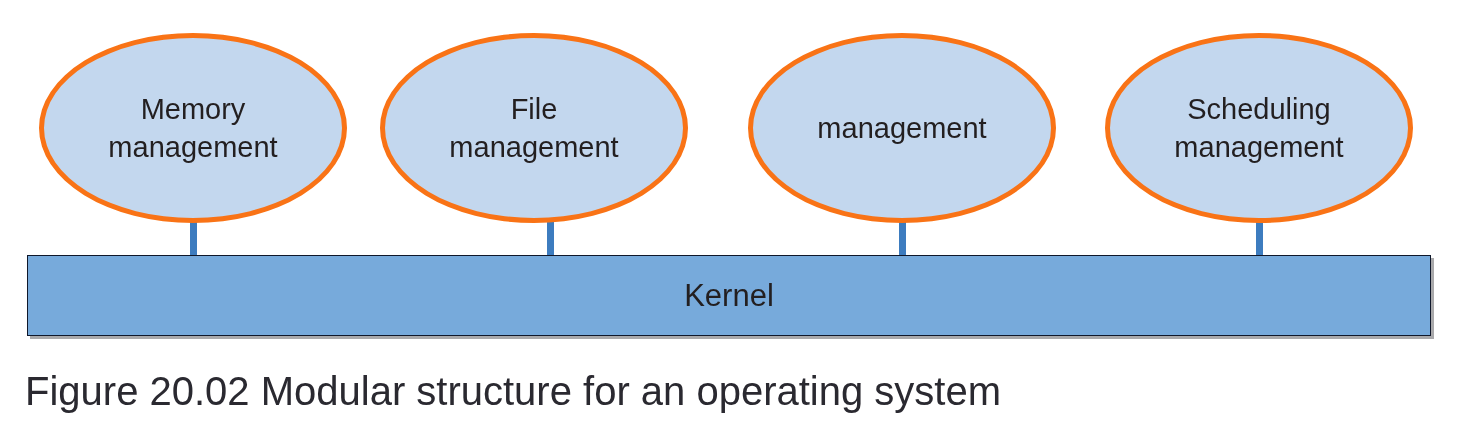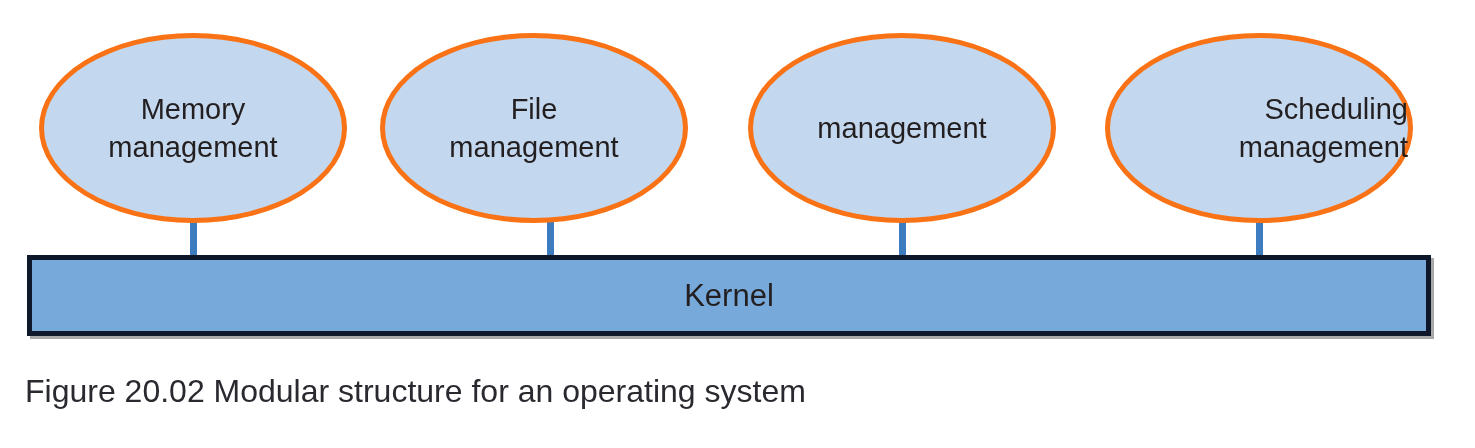--- a/index.html
+++ b/index.html
@@ -30,21 +30,21 @@
     justify-content: center;
     text-align: center;
     color: #231f20;
     font-size: 29px;
     line-height: 38px;
     z-index: 2;
   }
   .module.m1 { left: 39px; }
   .module.m2 { left: 380px; }
   .module.m3 { left: 748px; }
-  .module.m4 { left: 1105px; align-items: flex-end; }
+  .module.m4 { left: 1105px; }
 
   .connector {
     position: absolute;
     top: 218px;
     width: 7px;
     height: 42px;
     background: #3d7cbf;
     z-index: 1;
   }
   .connector.c1 { left: 190px; }
@@ -53,36 +53,36 @@
   .connector.c4 { left: 1256px; }
 
   .kernel-bar {
     position: absolute;
     left: 27px;
     top: 255px;
     width: 1404px;
     height: 81px;
     box-sizing: border-box;
     background: #77aadb;
-    border: 5px solid #0f172a;
+    border: 1px solid #0f172a;
     box-shadow: 3px 3px 0 #a9a9ab;
     display: flex;
     align-items: center;
     justify-content: center;
     color: #231f20;
     font-size: 31px;
     z-index: 3;
   }
 
   .figure-caption {
     position: absolute;
     left: 25px;
     top: 370px;
     color: #2a2930;
-    font-size: 32px;
+    font-size: 40px;
     line-height: 42px;
     white-space: nowrap;
   }
 </style>
 </head>
 <body>
 
 <div class="canvas">
 
   <div class="module m1">

